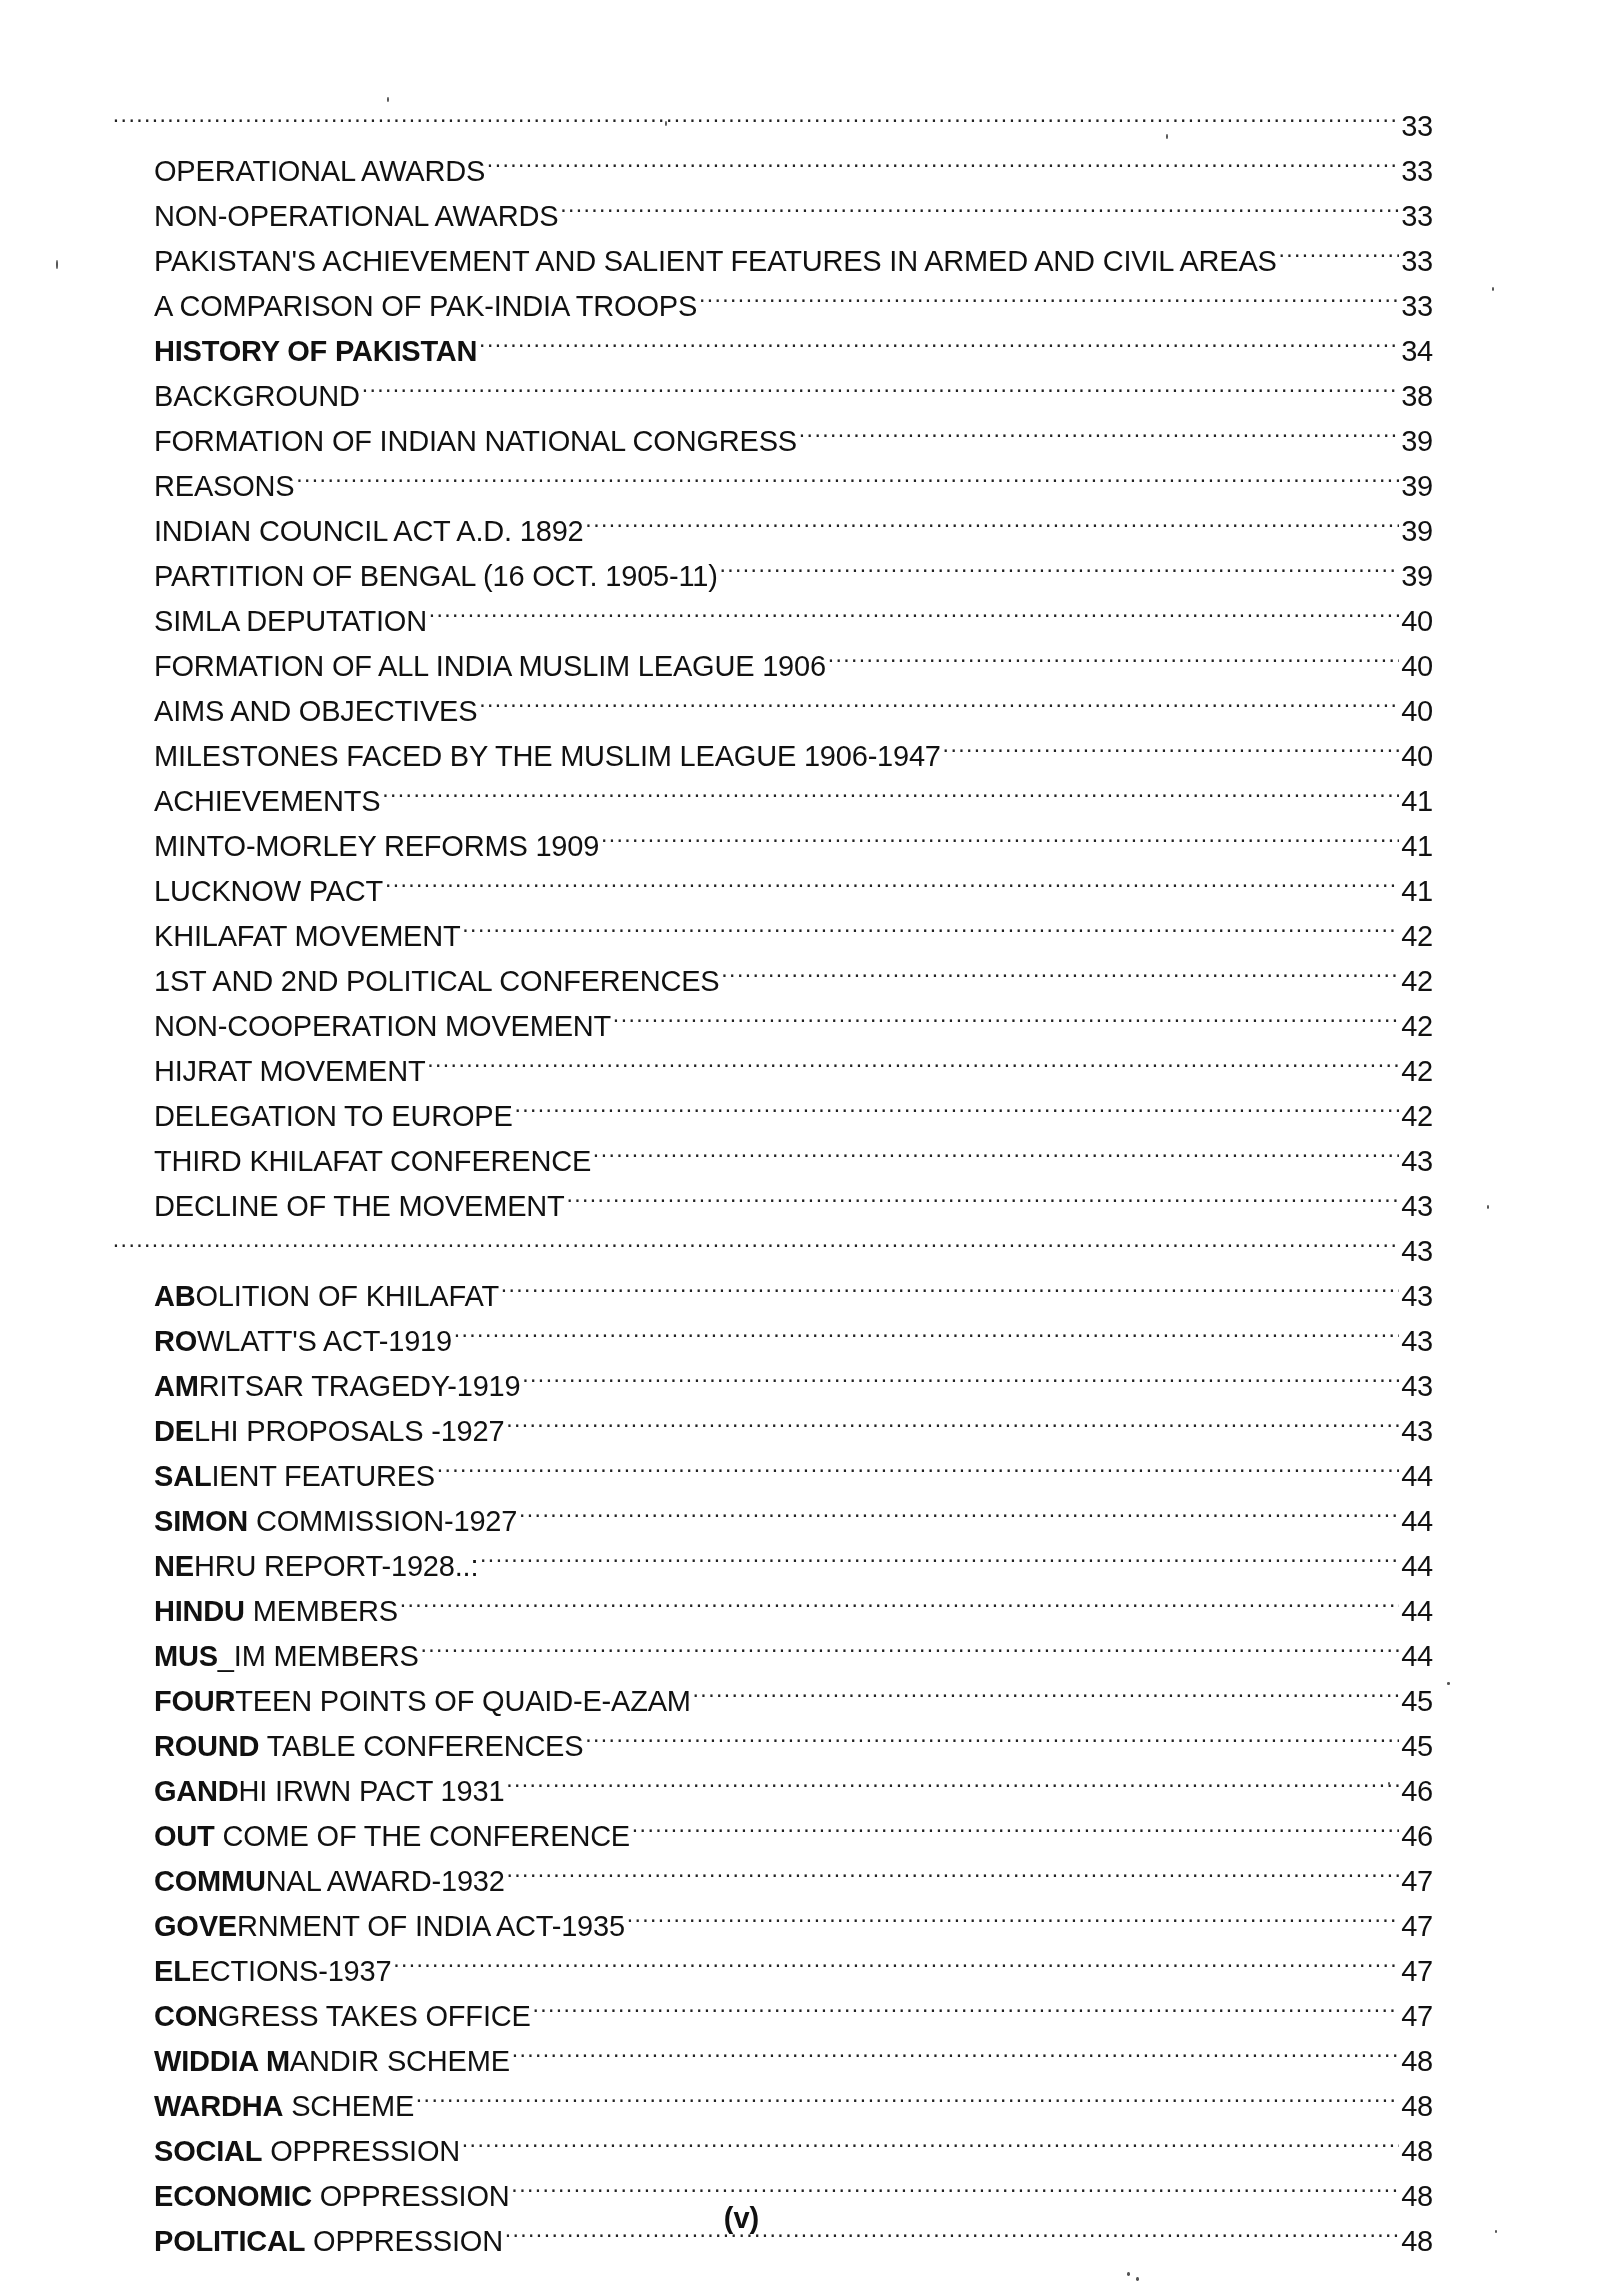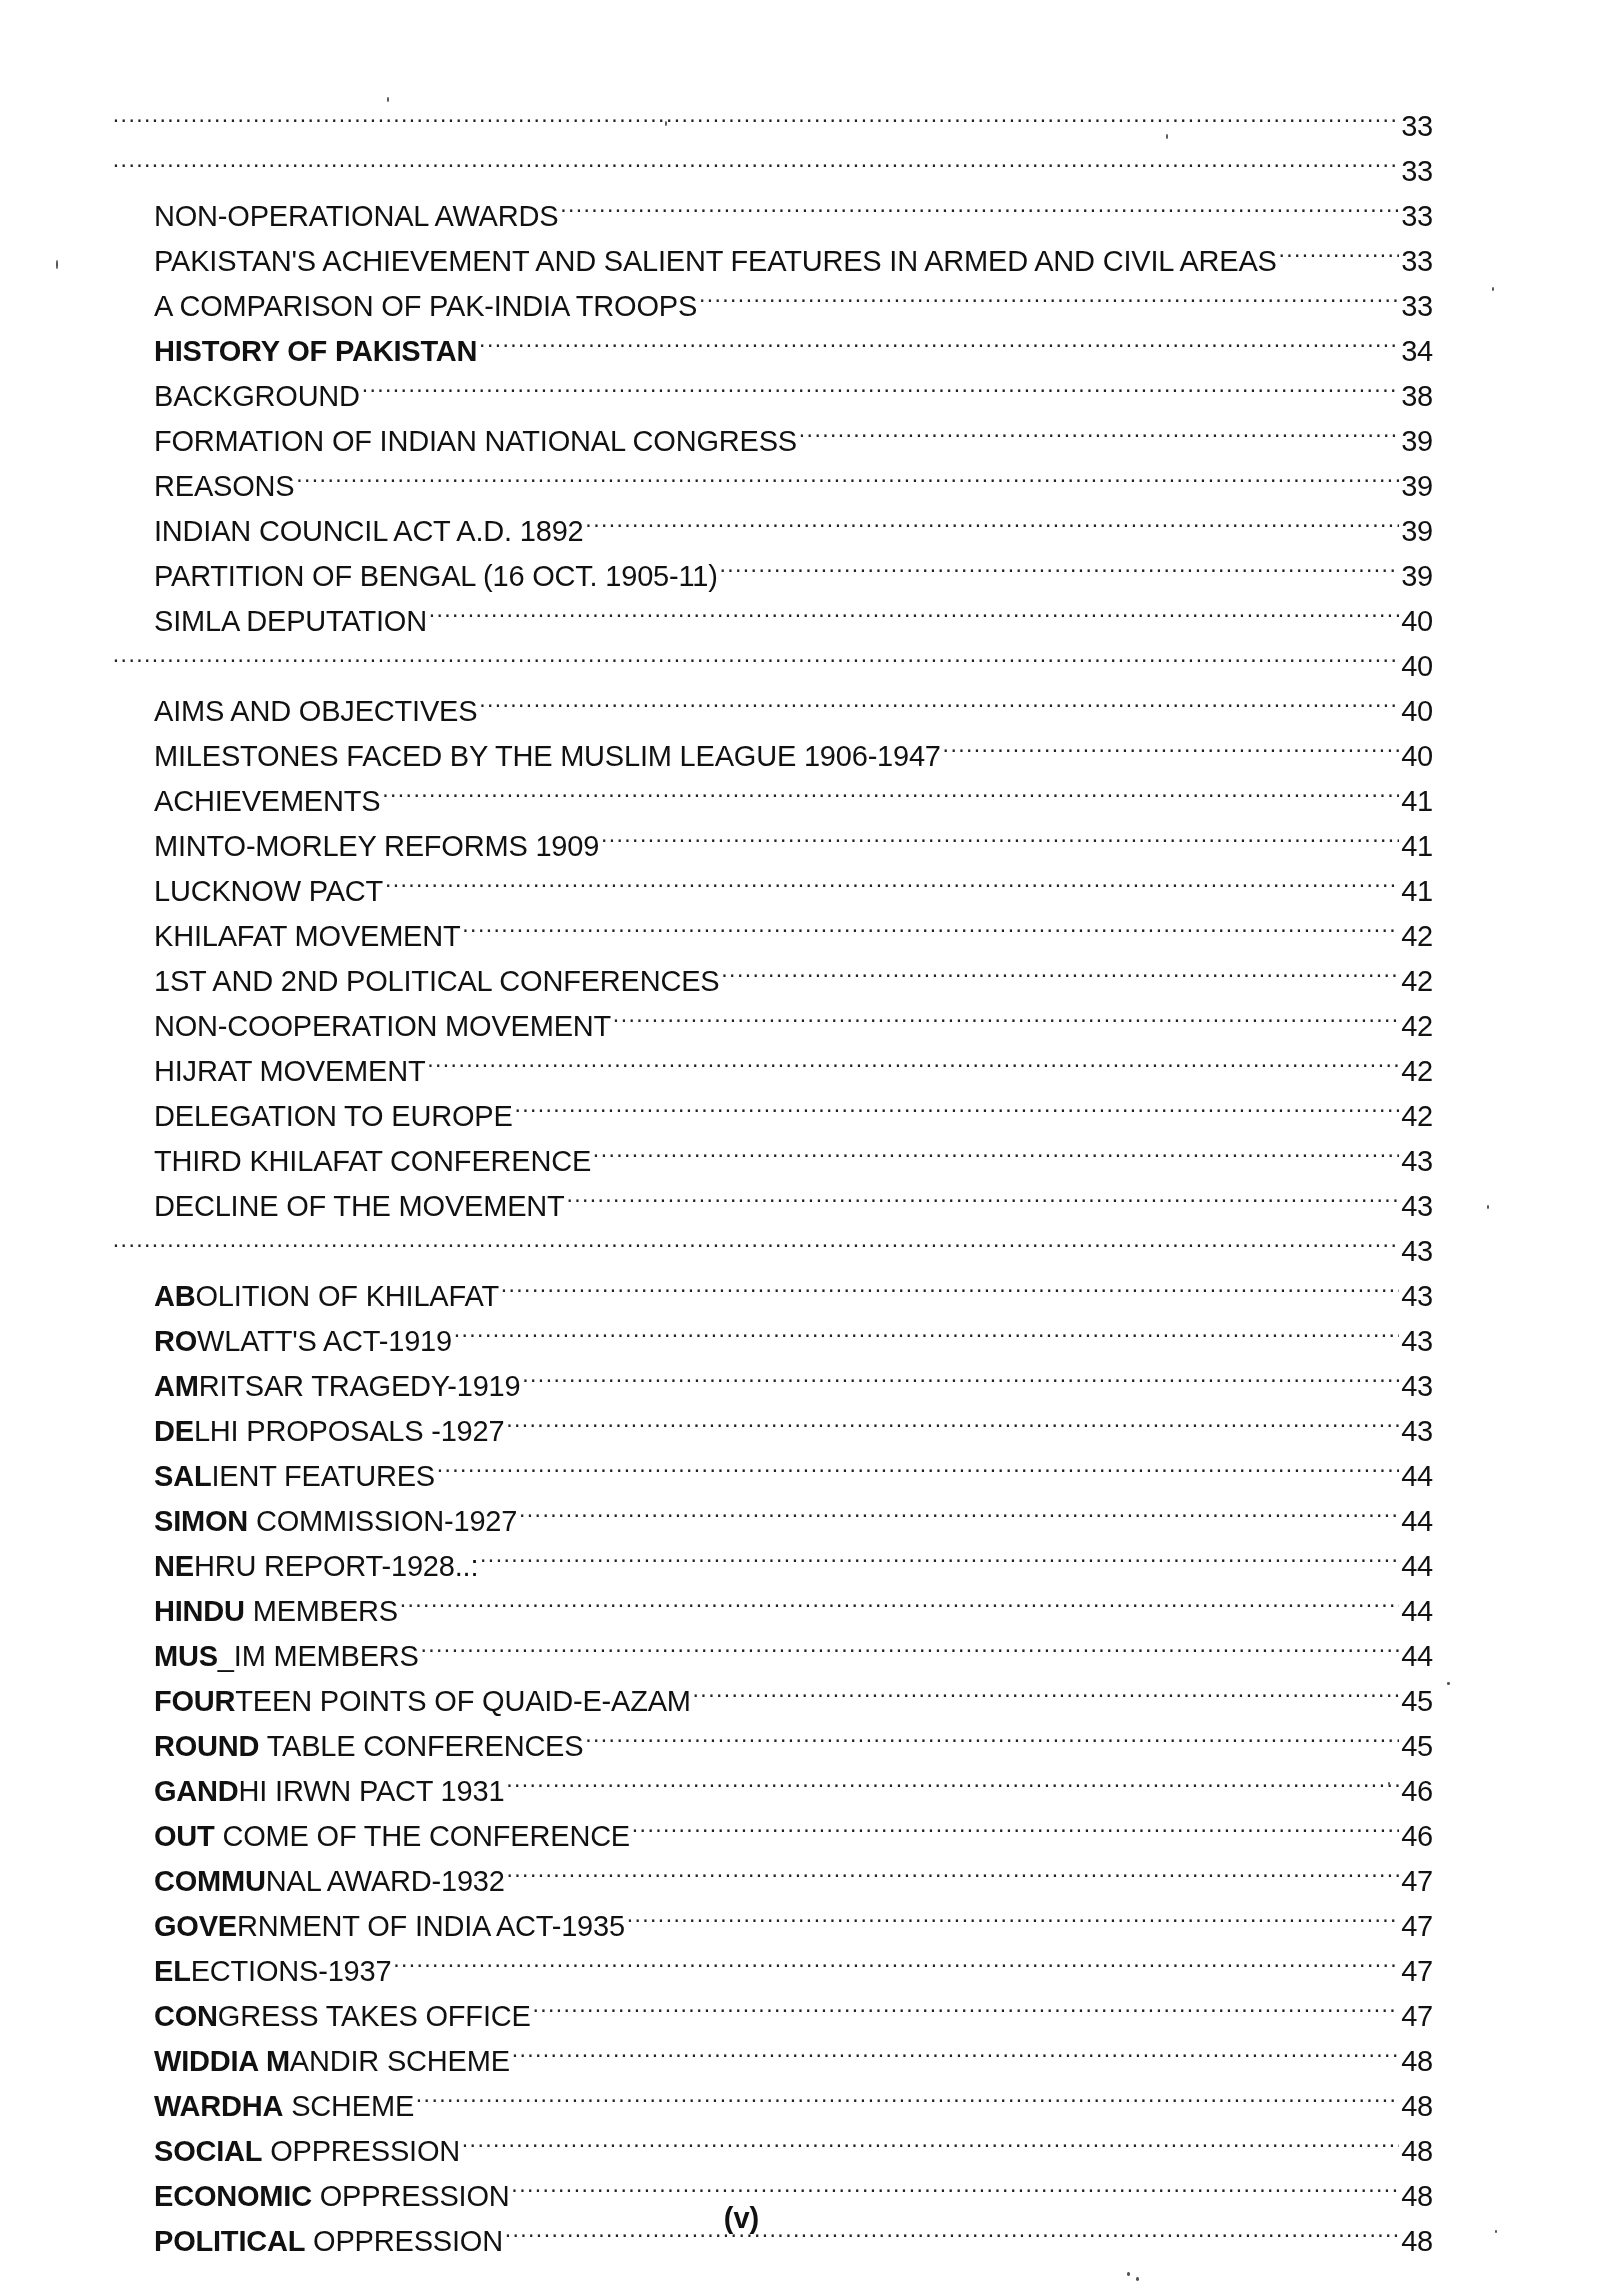--- a/index.html
+++ b/index.html
@@ -88,20 +88,21 @@
 </head>
 <body>
 
 <div class="page">
   <ul class="toc" id="toc-list">
       <li class="toc-row">
         <span class="leader"></span>
         <span class="toc-page">33</span>
       </li>
       <li class="toc-row">
+        <span class="toc-title"><span class="b"></span><span>OPERATIONAL AWARDS</span></span>
         <span class="leader"></span>
         <span class="toc-page">33</span>
       </li>
       <li class="toc-row">
         <span class="toc-title"><span class="b"></span><span>NON-OPERATIONAL AWARDS</span></span>
         <span class="leader"></span>
         <span class="toc-page">33</span>
       </li>
       <li class="toc-row">
         <span class="toc-title"><span class="b"></span><span>PAKISTAN'S ACHIEVEMENT AND SALIENT FEATURES IN ARMED AND CIVIL AREAS</span></span>
@@ -142,20 +143,21 @@
         <span class="toc-title"><span class="b"></span><span>PARTITION OF BENGAL (16 OCT. 1905-11)</span></span>
         <span class="leader"></span>
         <span class="toc-page">39</span>
       </li>
       <li class="toc-row">
         <span class="toc-title"><span class="b"></span><span>SIMLA DEPUTATION</span></span>
         <span class="leader"></span>
         <span class="toc-page">40</span>
       </li>
       <li class="toc-row">
+        <span class="toc-title"><span class="b"></span><span>FORMATION OF ALL INDIA MUSLIM LEAGUE 1906</span></span>
         <span class="leader"></span>
         <span class="toc-page">40</span>
       </li>
       <li class="toc-row">
         <span class="toc-title"><span class="b"></span><span>AIMS AND OBJECTIVES</span></span>
         <span class="leader"></span>
         <span class="toc-page">40</span>
       </li>
       <li class="toc-row">
         <span class="toc-title"><span class="b"></span><span>MILESTONES FACED BY THE MUSLIM LEAGUE 1906-1947</span></span>

